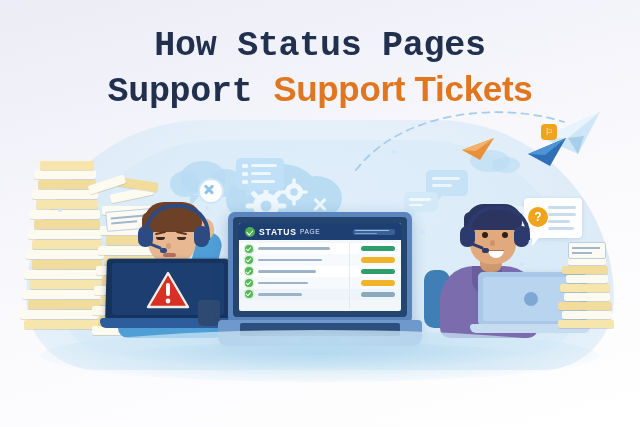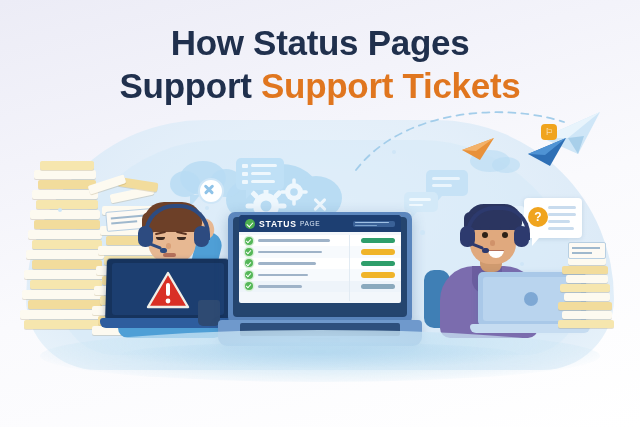--- a/index.html
+++ b/index.html
@@ -17,21 +17,21 @@
   .floor{position:absolute;left:40px;top:330px;width:560px;height:52px;
     background:radial-gradient(ellipse at 50% 25%, rgba(190,222,242,.95) 0%, rgba(206,231,245,.7) 45%, rgba(240,249,253,0) 80%);
     border-radius:50%;}
   .floor2{position:absolute;left:120px;top:342px;width:400px;height:26px;
     background:radial-gradient(ellipse at 50% 40%, rgba(176,214,238,.75), rgba(230,244,252,0) 75%);
     border-radius:50%;}
 
   
   .title{position:absolute;left:0;top:22px;width:640px;text-align:center;
     font-size:35px;font-weight:bold;letter-spacing:-.3px;line-height:1.22;}
-  .t-navy{color:#20304d;}
+  .t-navy{color:#20304d;font-family:Liberation Mono, monospace;}
   .t-orange{color:#e0761f;}
 
   
   .cloudbub{position:absolute;background:#b9dcf3;border-radius:50%;}
   .tail{position:absolute;width:0;height:0;border-style:solid;}
 
   
   .papers{position:absolute;}
   .sheet{position:absolute;border-radius:2px;box-shadow:0 1px 0 rgba(140,120,70,.22);}
 
@@ -255,21 +255,21 @@
     </svg>
     <div style="position:absolute;left:0px;top:60px;width:136px;height:10px;background:#2e5d9e;border-radius:3px 3px 6px 6px;"></div>
   </div>
   <div style="position:absolute;left:198px;top:300px;width:22px;height:26px;background:#2e4a72;border-radius:3px 3px 5px 5px;"></div>
 
   <div class="cl" style="left:218px;top:212px;width:204px;height:140px;">
 
     <div style="position:absolute;left:10px;top:0;width:184px;height:112px;background:#5b86bd;border-radius:7px;box-shadow:0 4px 14px rgba(40,80,130,.3);"></div>
     <div style="position:absolute;left:15px;top:5px;width:174px;height:100px;background:#24456f;border-radius:4px;"></div>
 
-    <div style="position:absolute;left:21px;top:3px;width:162px;height:88px;background:#f3f7fb;border-radius:2px;overflow:hidden;">
+    <div style="position:absolute;left:21px;top:11px;width:162px;height:88px;background:#f3f7fb;border-radius:2px;overflow:hidden;">
 
       <div style="position:relative;height:17px;background:#1d3f72;display:flex;align-items:center;padding:0 6px;box-sizing:border-box;">
         <span style="width:10px;height:10px;border-radius:50%;background:#4caf50;flex:none;position:relative;">
           <span style="position:absolute;left:3px;top:2.6px;width:3px;height:4.6px;border:solid #fff;border-width:0 1.4px 1.4px 0;transform:rotate(42deg);"></span>
         </span>
         <span style="color:#ffffff;font-size:8.6px;font-weight:bold;letter-spacing:.8px;margin-left:4px;font-family:'Liberation Sans',sans-serif;">STATUS</span>
         <span style="color:#dce9f7;font-size:6.6px;letter-spacing:.6px;margin-left:3px;font-family:'Liberation Sans',sans-serif;">PAGE</span>
         <span style="margin-left:auto;width:42px;height:6px;border-radius:2px;background:#3a6197;position:relative;">
           <span style="position:absolute;left:2px;top:1.6px;width:34px;height:1.4px;background:#9fc0e4;border-radius:1px;"></span>
           <span style="position:absolute;left:2px;top:4px;width:22px;height:1.2px;background:#7da3cd;border-radius:1px;"></span>

